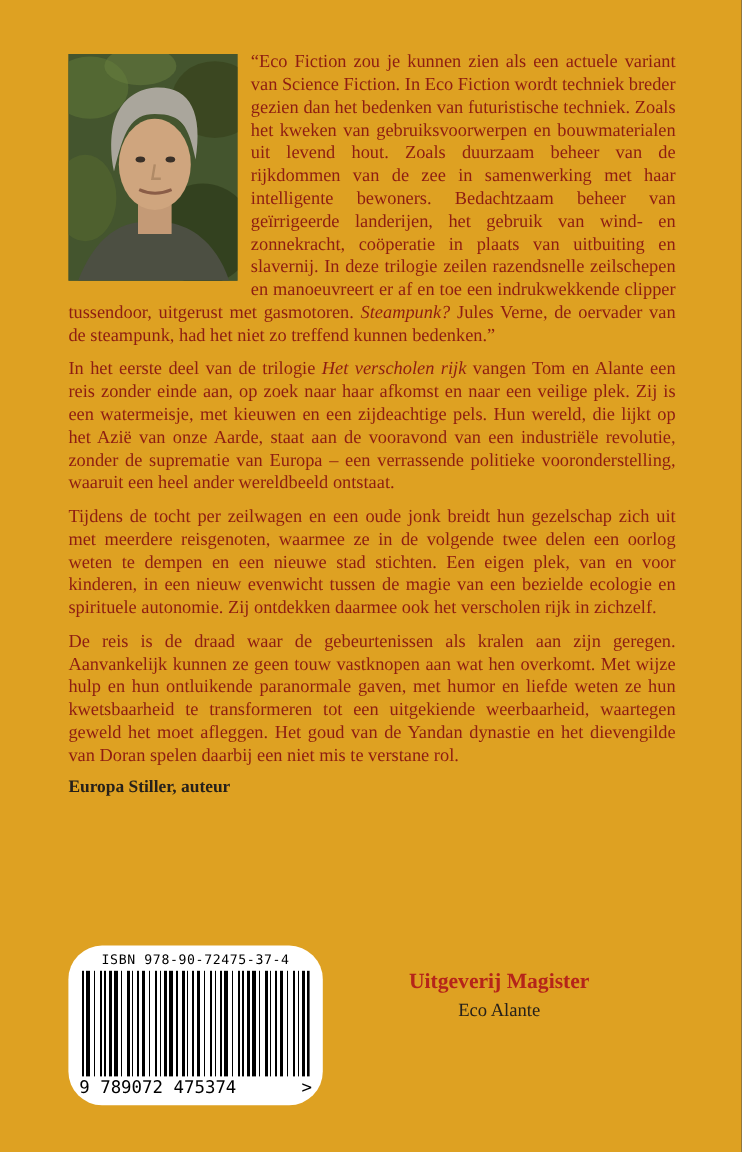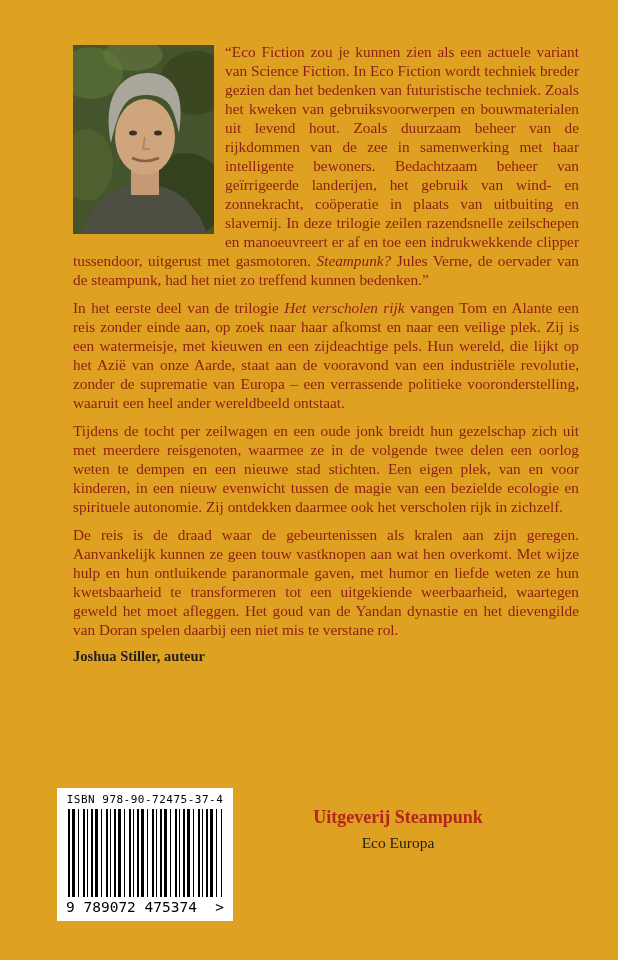--- a/index.html
+++ b/index.html
@@ -6,21 +6,21 @@
   .cover{
     position:relative;
     width:618px;height:960px;
     margin:0 auto;
     background:#dea122;
     font-family:"Liberation Serif","DejaVu Serif",serif;
     color:#8e1d12;
     overflow:hidden;
   }
   .content{
-    position:absolute;left:57px;top:42px;width:506px;margin-left:16px;
+    position:absolute;left:57px;top:42px;width:506px;
   }
   .photo{
     float:left;
     width:141px;height:189px;
     margin:3px 11px 5px 0;
     background:#44552e;
     overflow:hidden;
   }
   .para{
     margin:0 0 9px 0;
@@ -40,25 +40,26 @@
     color:#26201a;
     margin:0;
   }
   .bottom-row{
     position:absolute;
     left:57px;top:788px;width:506px;
     display:flex;
     align-items:flex-start;
   }
   .barcode-block{
-    width:176px;
+    width:212px;
     background:#ffffff;
     padding:5px 7px 6px 7px;
     box-sizing:border-box;
     color:#000;
+    border-radius:28px;
   }
   .isbn{
     font-family:"DejaVu Sans Mono",monospace;
     font-size:11px;
     letter-spacing:0.5px;
     text-align:center;
     white-space:nowrap;
     margin-bottom:3px;
   }
   .bars{
@@ -125,35 +126,35 @@
 
     <p class="para"><span>“Eco Fiction zou je kunnen zien als een actuele variant van Science Fiction. In Eco Fiction wordt techniek breder gezien dan het bedenken van futuristische techniek. Zoals het kweken van gebruiksvoorwerpen en bouwmaterialen uit levend hout. Zoals duurzaam beheer van de rijkdommen van de zee in samenwerking met haar intelligente bewoners. Bedachtzaam beheer van geïrrigeerde landerijen, het gebruik van wind- en zonnekracht, coöperatie in plaats van uitbuiting en slavernij. In deze trilogie zeilen razendsnelle zeilschepen en manoeuvreert er af en toe een indrukwekkende clipper tussendoor, uitgerust met gasmotoren. </span><span style="font-style: italic;">Steampunk?</span><span> Jules Verne, de oervader van de steampunk, had het niet zo treffend kunnen bedenken.”</span></p>
 
     <p class="para"><span>In het eerste deel van de trilogie </span><span style="font-style: italic;">Het verscholen rijk</span><span> vangen Tom en Alante een reis zonder einde aan, op zoek naar haar afkomst en naar een veilige plek. Zij is een watermeisje, met kieuwen en een zijdeachtige pels. Hun wereld, die lijkt op het Azië van onze Aarde, staat aan de vooravond van een industriële revolutie, zonder de suprematie van Europa – een verrassende politieke vooronderstelling, waaruit een heel ander wereldbeeld ontstaat.</span></p>
 
     <p class="para"><span>Tijdens de tocht per zeilwagen en een oude jonk breidt hun gezelschap zich uit met meerdere reisgenoten, waarmee ze in de volgende twee delen een oorlog weten te dempen en een nieuwe stad stichten. Een eigen plek, van en voor kinderen, in een nieuw evenwicht tussen de magie van een bezielde ecologie en spirituele autonomie. Zij ontdekken daarmee ook het verscholen rijk in zichzelf.</span></p>
 
     <p class="para"><span>De reis is de draad waar de gebeurtenissen als kralen aan zijn geregen. Aanvankelijk kunnen ze geen touw vastknopen aan wat hen overkomt. Met wijze hulp en hun ontluikende paranormale gaven, met humor en liefde weten ze hun kwetsbaarheid te transformeren tot een uitgekiende weerbaarheid, waartegen geweld het moet afleggen. Het goud van de Yandan dynastie en het dievengilde van Doran spelen daarbij een niet mis te verstane rol.</span></p>
 
 
-    <p class="attribution">Joshua Stiller, auteur</p>
+    <p class="attribution">Europa Stiller, auteur</p>
 
   </div>
 
   <div class="bottom-row">
 
     <div class="barcode-block">
       <div class="isbn">ISBN 978-90-72475-37-4</div>
       <div class="bars"></div>
       <div class="digits-row">
         <span>9 789072 475374</span>
         <span>&gt;</span>
       </div>
     </div>
 
     <div class="publisher">
-      <div class="pub-name">Uitgeverij Steampunk</div>
-      <div class="pub-cat">Eco Europa</div>
+      <div class="pub-name">Uitgeverij Magister</div>
+      <div class="pub-cat">Eco Alante</div>
     </div>
 
   </div>
 
 </div>
 
 </body></html>

